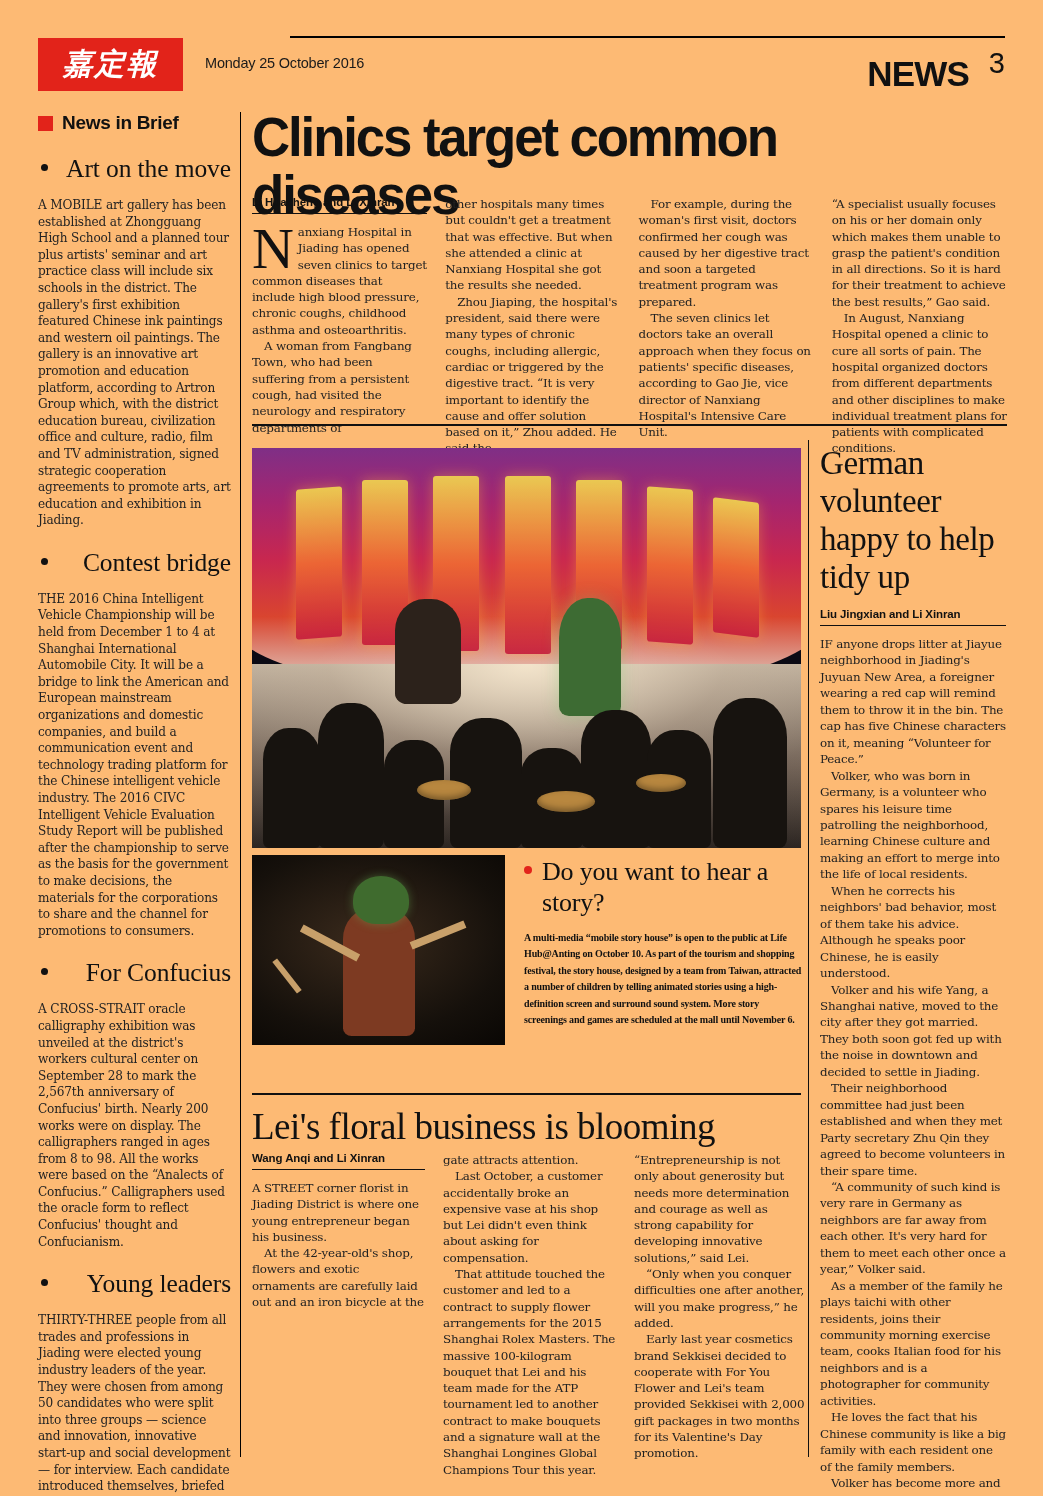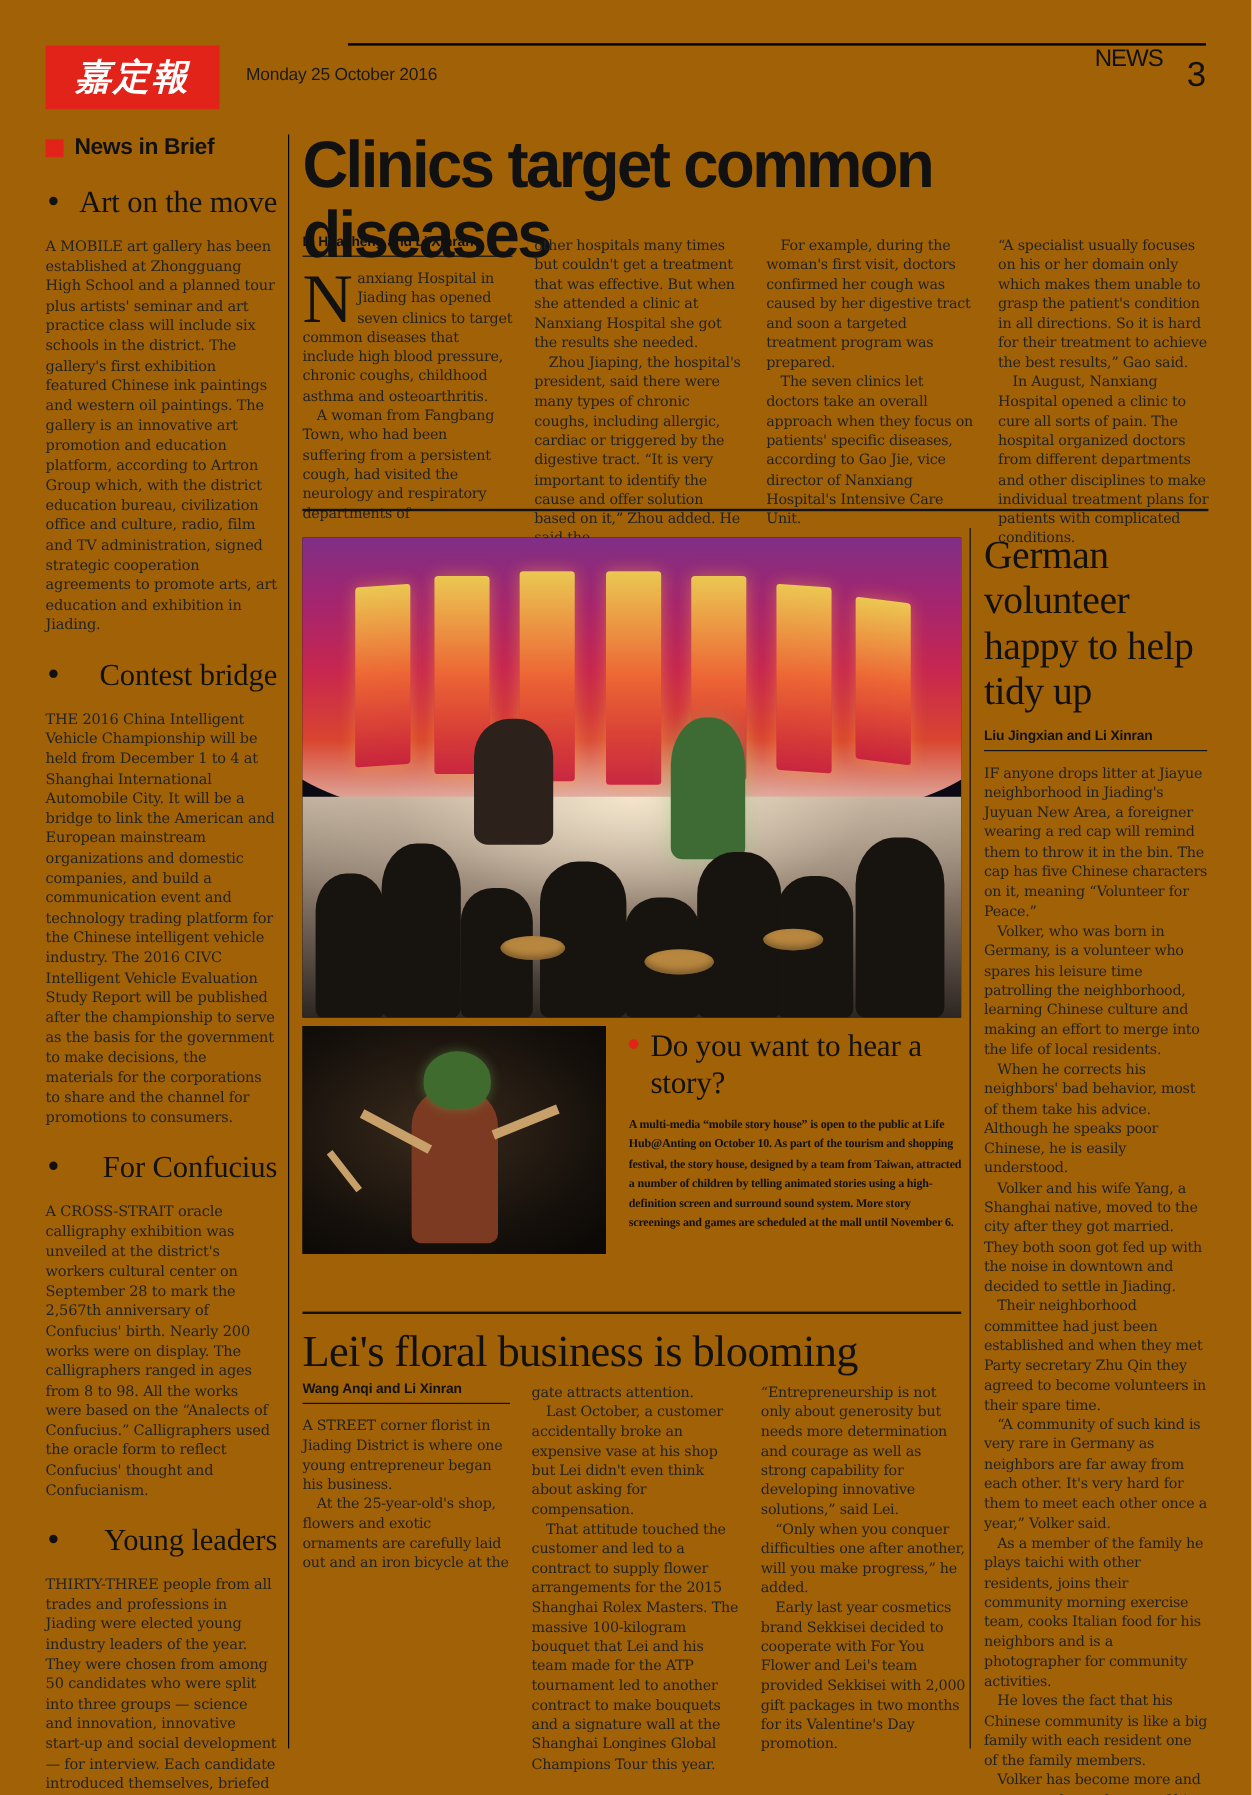--- a/index.html
+++ b/index.html
@@ -9,21 +9,21 @@
   }
   body {
     font-family: "Liberation Serif", serif;
     color: #1a1a1a;
   }
   #page {
     position: relative;
     width: 1043px;
     height: 1496px;
     margin: 0 auto;
-    background: #a16207;
+    background: #fdba74;
     overflow: hidden;
     box-sizing: border-box;
     padding: 0;
   }
 
   
   .masthead {
     position: absolute;
     left: 38px;
     top: 36px;
@@ -60,24 +60,24 @@
     left: 167px;
     top: 19px;
     font-family: "Liberation Sans", sans-serif;
     font-size: 14.5px;
     color: #1a1a1a;
     letter-spacing: -0.2px;
   }
   .masthead-section {
     position: absolute;
     right: 36px;
-    top: 2px;
+    top: 18px;
     font-family: "Liberation Sans", sans-serif;
-    font-weight: normal;
-    font-size: 20px;
+    font-weight: bold;
+    font-size: 35px;
     letter-spacing: -0.8px;
     color: #111;
   }
   .masthead-pageno {
     position: absolute;
     right: 0px;
     top: 11px;
     font-family: "Liberation Sans", sans-serif;
     font-size: 29px;
     color: #111;
@@ -569,21 +569,21 @@
 
   <div class="bottom-rule"></div>
   <div class="bottom-headline">Lei's floral business is blooming</div>
 
   <div class="bottom-article">
 
     <div class="bottom-col">
       <div class="byline">Wang Anqi and Li Xinran</div>
       <div class="body-text">
         <p class="first">A STREET corner florist in Jiading District is where one young entrepreneur began his business.</p>
-        <p>At the 25-year-old's shop, flowers and exotic ornaments are carefully laid out and an iron bicycle at the</p>
+        <p>At the 42-year-old's shop, flowers and exotic ornaments are carefully laid out and an iron bicycle at the</p>
       </div>
     </div>
 
     <div class="bottom-col">
       <div class="body-text">
         <p class="first">gate attracts attention.</p>
         <p>Last October, a customer accidentally broke an expensive vase at his shop but Lei didn't even think about asking for compensation.</p>
         <p>That attitude touched the customer and led to a contract to supply flower arrangements for the 2015 Shanghai Rolex Masters. The massive 100-kilogram bouquet that Lei and his team made for the ATP tournament led to another contract to make bouquets and a signature wall at the Shanghai Longines Global Champions Tour this year.</p>
       </div>
     </div>

